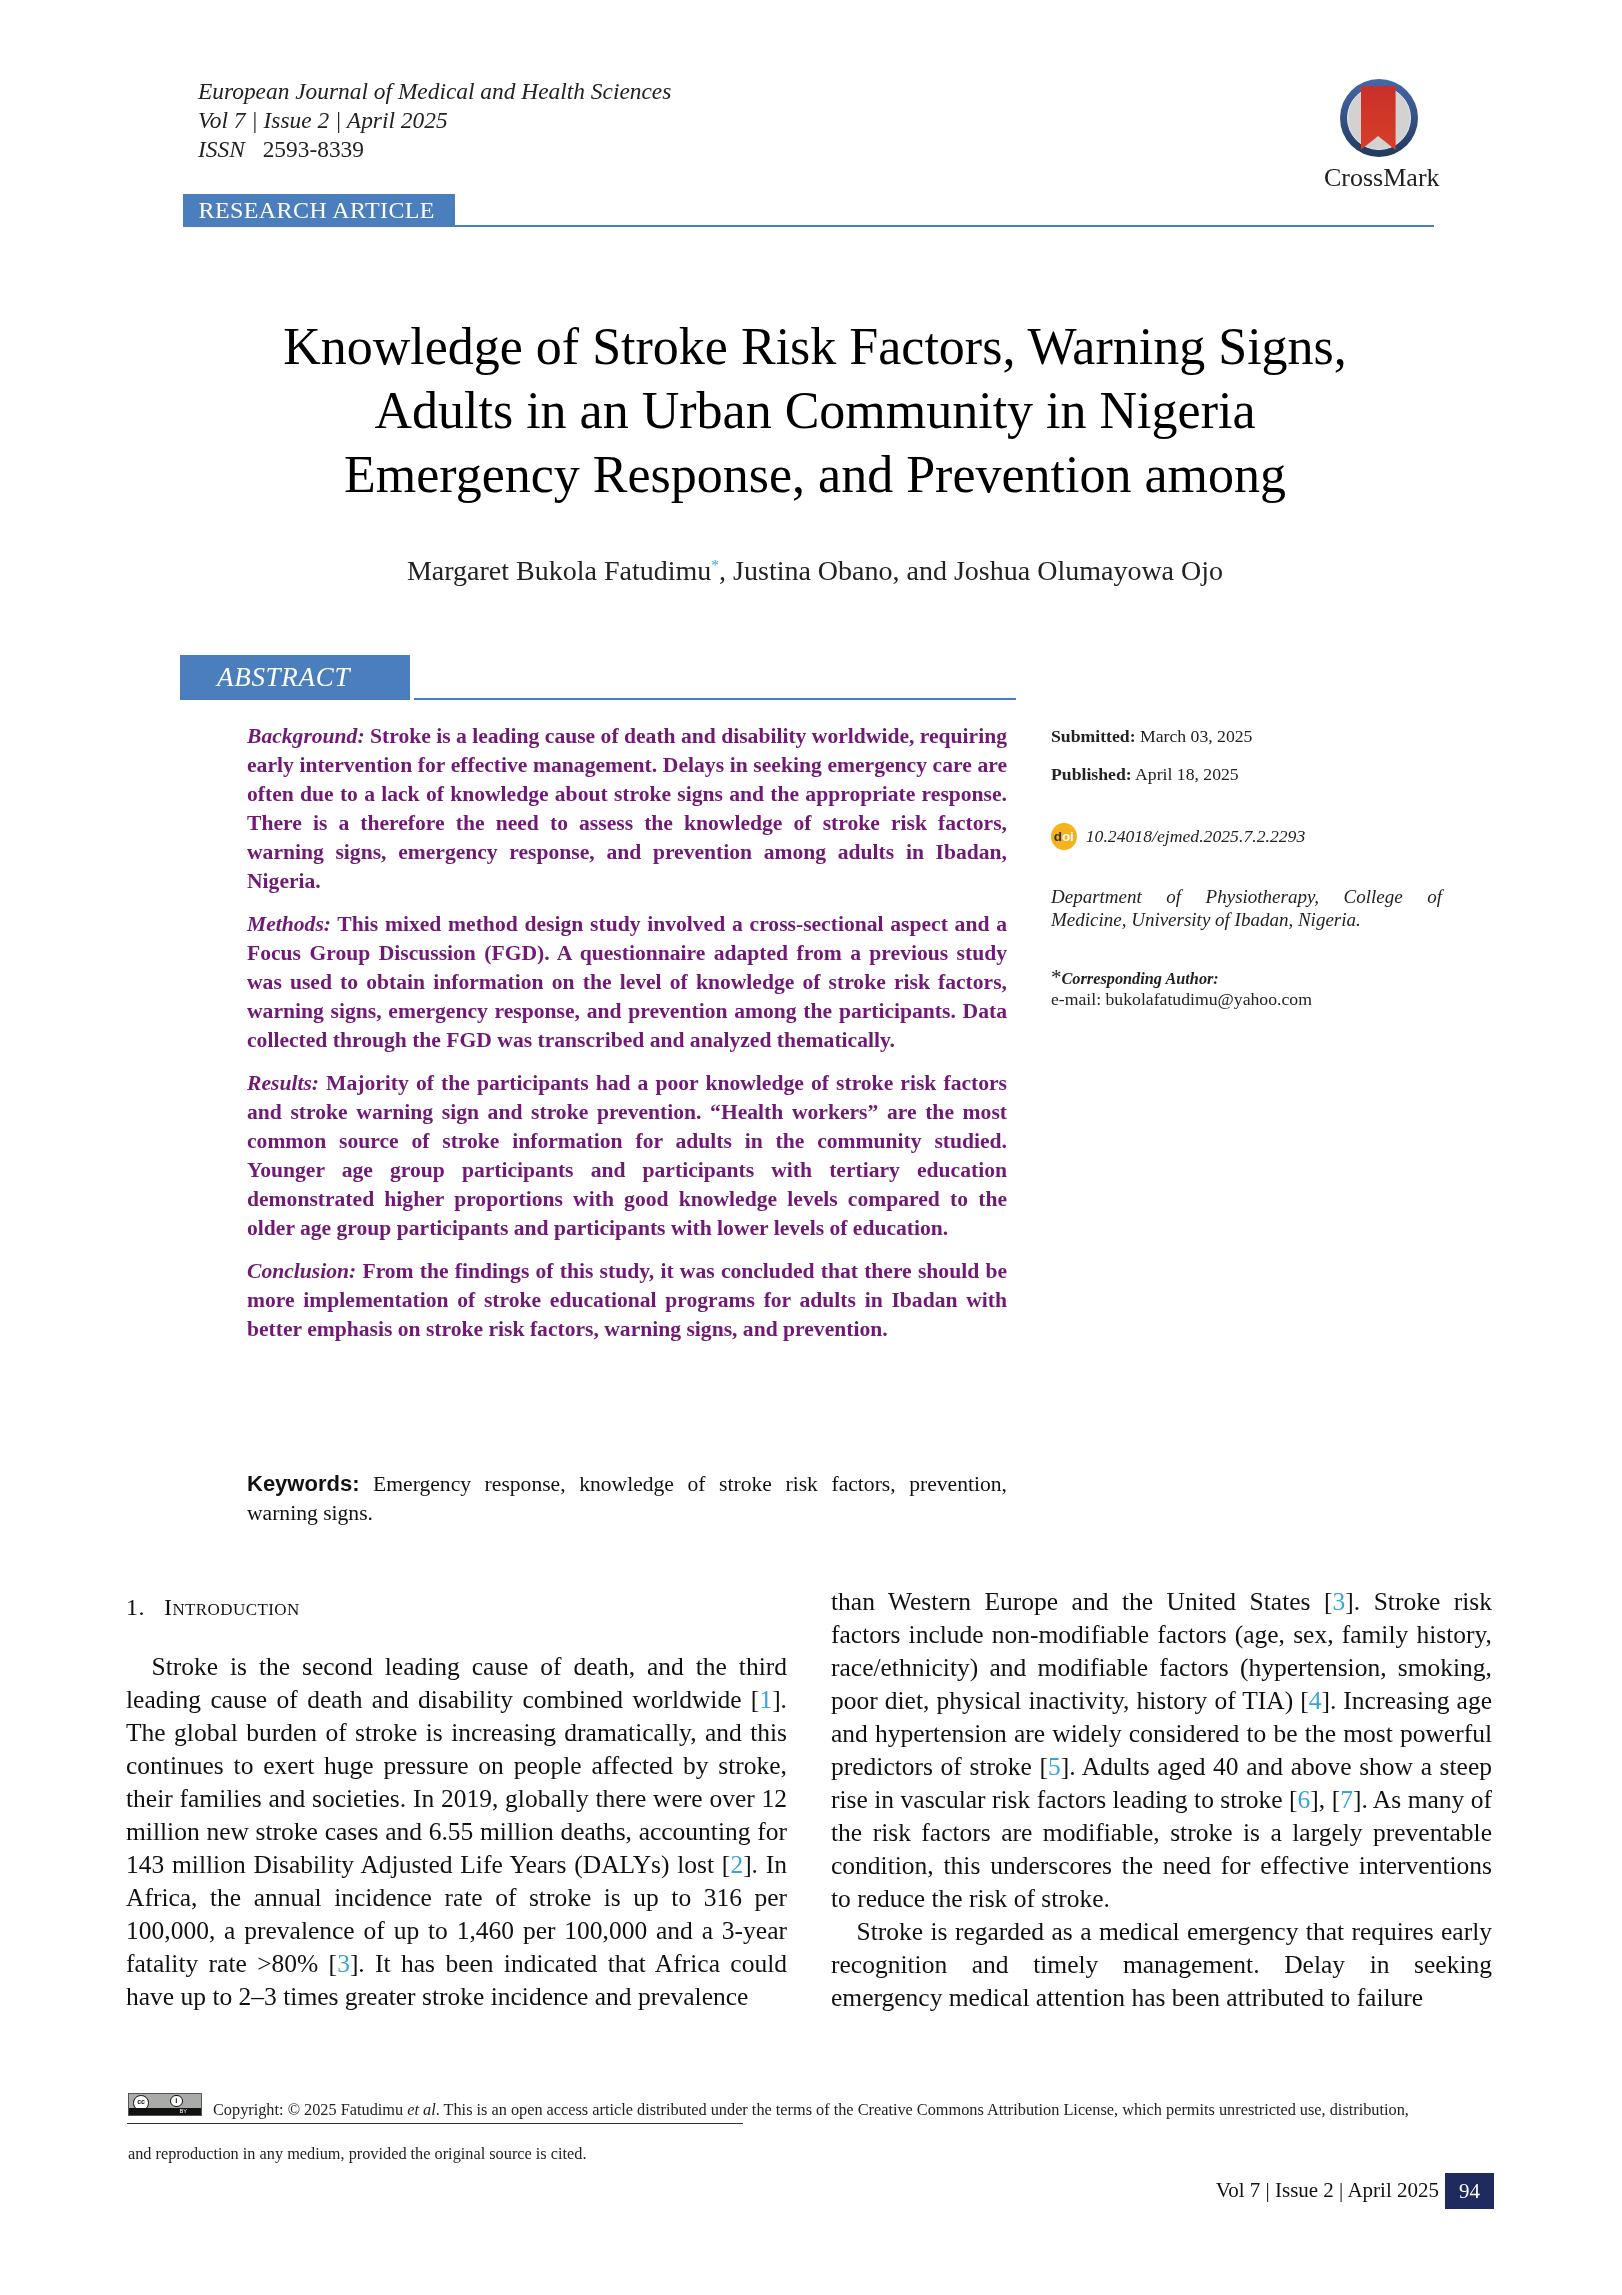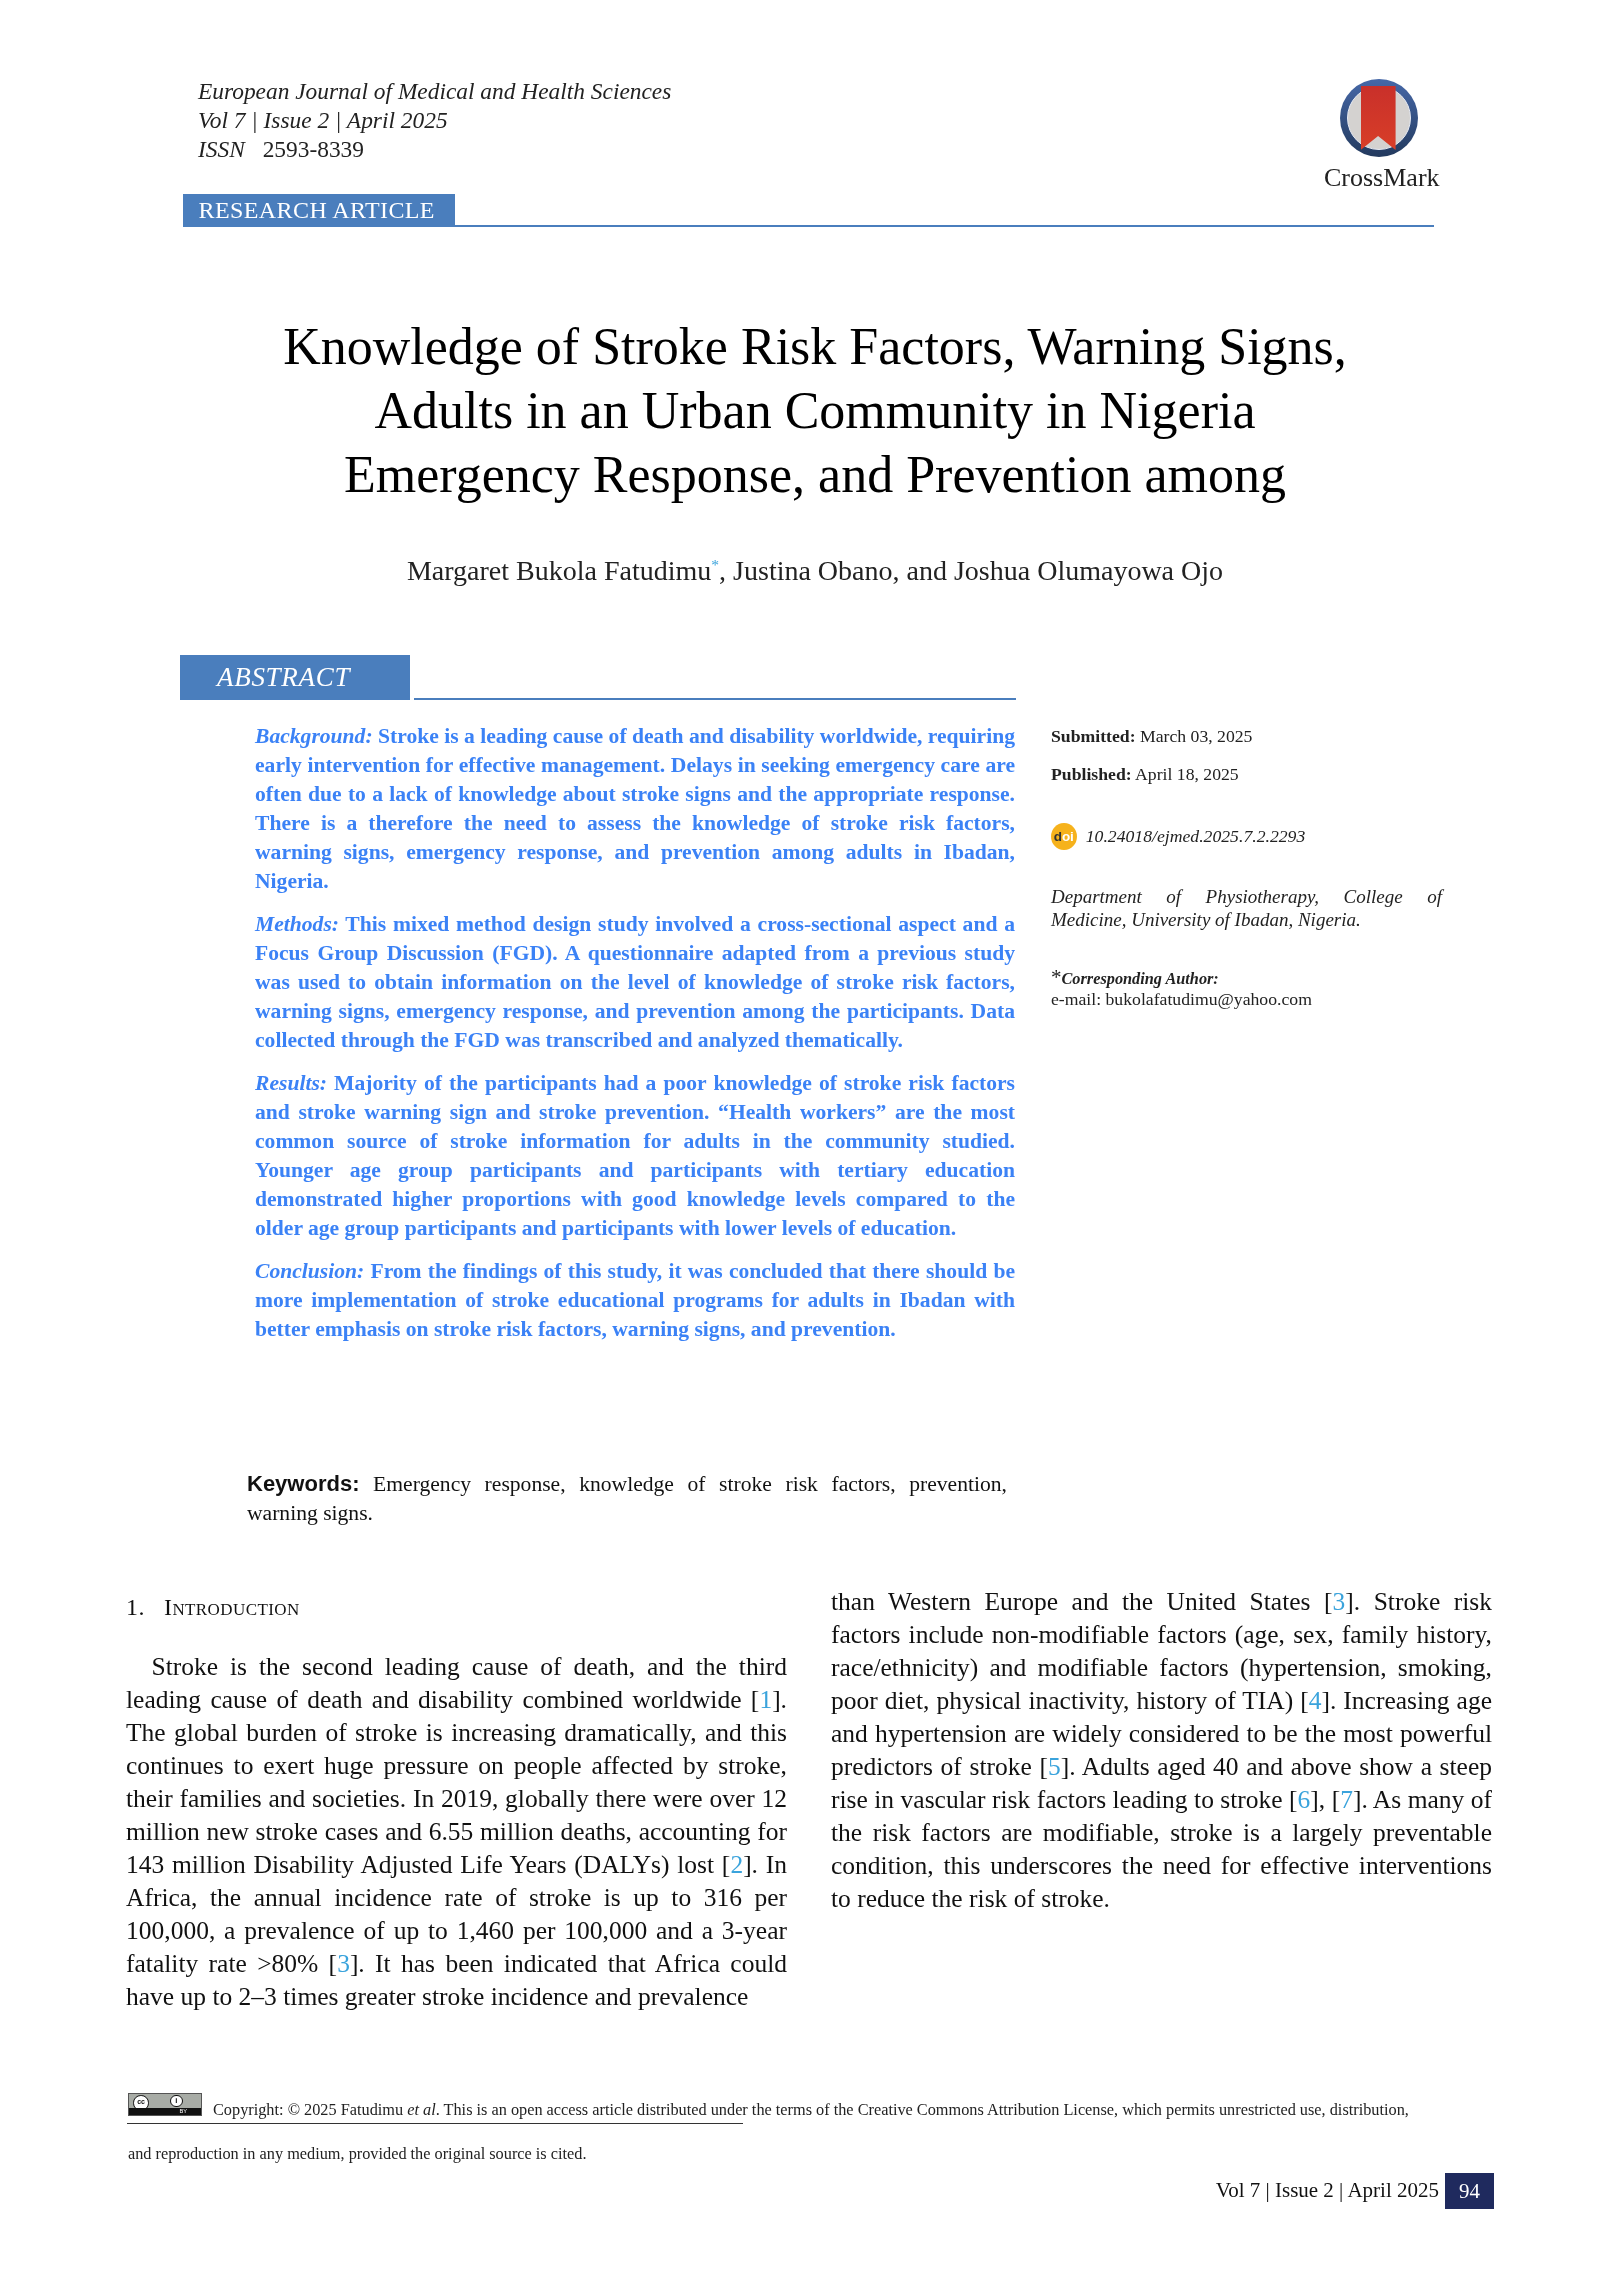--- a/index.html
+++ b/index.html
@@ -29,21 +29,21 @@
   .research-rule { left: 454px; top: 225px; width: 980px; }
 
   
   .title { left: 106px; top: 315px; width: 1418px; text-align: center; font-size: 52px; line-height: 64px; color: #000000; }
   .authors { left: 106px; top: 555px; width: 1418px; text-align: center; font-size: 28px; color: #222; }
   .authors .star { color: #3aa3dc; font-size: 15.6px; vertical-align: super; }
 
   
   .abstract-box { left: 180px; top: 655px; width: 230px; height: 45px; font-style: italic; font-size: 27px; line-height: 45px; padding-left: 37px; letter-spacing: 0.7px; }
   .abstract-rule { left: 414px; top: 698px; width: 602px; }
-  .abstract-body { left: 247px; top: 722px; width: 760px; font-size: 21.6px; line-height: 29px; font-weight: bold; text-align: justify; color: #3b82f6; margin-left: 8px; }
+  .abstract-body { left: 247px; top: 722px; width: 760px; font-size: 21.6px; line-height: 29px; font-weight: bold; text-align: justify; color: #701a75; }
   .abstract-body p { margin-bottom: 14px; }
   .abstract-body .lbl { font-style: italic; }
   .keywords { left: 247px; top: 1469px; width: 760px; font-size: 21.6px; line-height: 29px; text-align: justify; }
   .keywords .kw-label { font-weight: bold; font-family: "Liberation Sans", "DejaVu Sans", sans-serif; font-size: 22px; }
 
   
   .side { left: 1051px; width: 391px; font-size: 17.7px; color: #222; }
   .side b { font-weight: bold; }
   .submitted { top: 726px; }
   .published { top: 764px; }
@@ -143,20 +143,21 @@
 <div class="abs intro-heading">
   <span>1.</span>&nbsp;&nbsp;&nbsp;<span class="sc">Introduction</span>
 </div>
 
 <div class="abs col col-left">
   <p class="indent"><span>Stroke is the second leading cause of death, and the third leading cause of death and disability combined worldwide [</span><a class="cite">1</a><span>]. The global burden of stroke is increasing dramatically, and this continues to exert huge pressure on people affected by stroke, their families and societies. In 2019, globally there were over 12 million new stroke cases and 6.55 million deaths, accounting for 143 million Disability Adjusted Life Years (DALYs) lost [</span><a class="cite">2</a><span>]. In Africa, the annual incidence rate of stroke is up to 316 per 100,000, a prevalence of up to 1,460 per 100,000 and a 3-year fatality rate &gt;80% [</span><a class="cite">3</a><span>]. It has been indicated that Africa could have up to 2–3 times greater stroke incidence and prevalence</span></p>
 </div>
 
 <div class="abs col col-right">
   <p><span>than Western Europe and the United States [</span><a class="cite">3</a><span>]. Stroke risk factors include non-modifiable factors (age, sex, family history, race/ethnicity) and modifiable factors (hypertension, smoking, poor diet, physical inactivity, history of TIA) [</span><a class="cite">4</a><span>]. Increasing age and hypertension are widely considered to be the most powerful predictors of stroke [</span><a class="cite">5</a><span>]. Adults aged 40 and above show a steep rise in vascular risk factors leading to stroke [</span><a class="cite">6</a><span>], [</span><a class="cite">7</a><span>]. As many of the risk factors are modifiable, stroke is a largely preventable condition, this underscores the need for effective interventions to reduce the risk of stroke.</span></p>
+  <p class="indent">Stroke is regarded as a medical emergency that requires early recognition and timely management. Delay in seeking emergency medical attention has been attributed to failure</p>
 </div>
 
 <div class="abs footer-rule"></div>
 <div class="abs cc-badge">
   <div class="cc">cc</div>
   <div class="person">i</div>
   <div class="bot"></div>
   <div class="by">BY</div>
 </div>
 <div class="abs copyright">

